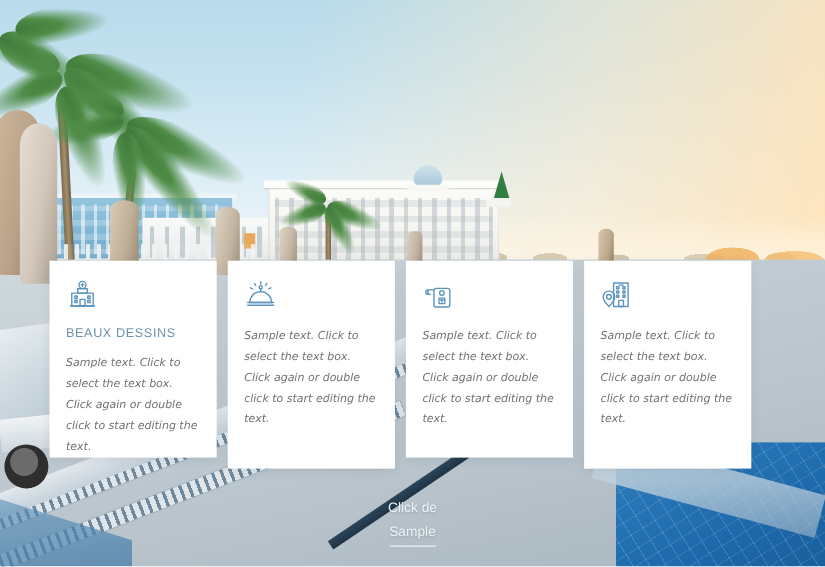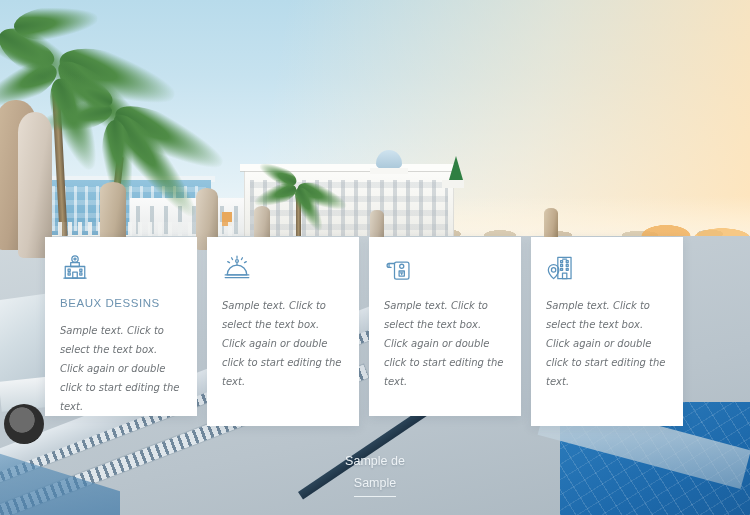--- a/index.html
+++ b/index.html
@@ -403,17 +403,17 @@
           <path d="M17.8 6.6h4.2"></path>
           <path d="M8.1 12.4c3.1 0 5.6 2.5 5.6 5.6 0 4.1-5.6 9.3-5.6 9.3s-5.6-5.2-5.6-9.3c0-3.1 2.5-5.6 5.6-5.6z"></path>
           <circle cx="8.1" cy="18" r="2.3"></circle>
         </svg>
       </span>
       <div class="card-body">Sample text. Click to select the text box. Click again or double click to start editing the text.</div>
     </div>
   </div>
 
   <div class="credit">
-    <div>Sample de</div>
+    <div>Click de</div>
     <div class="line2"><span>Sample</span></div>
   </div>
 
 </div>
 
 </body></html>

